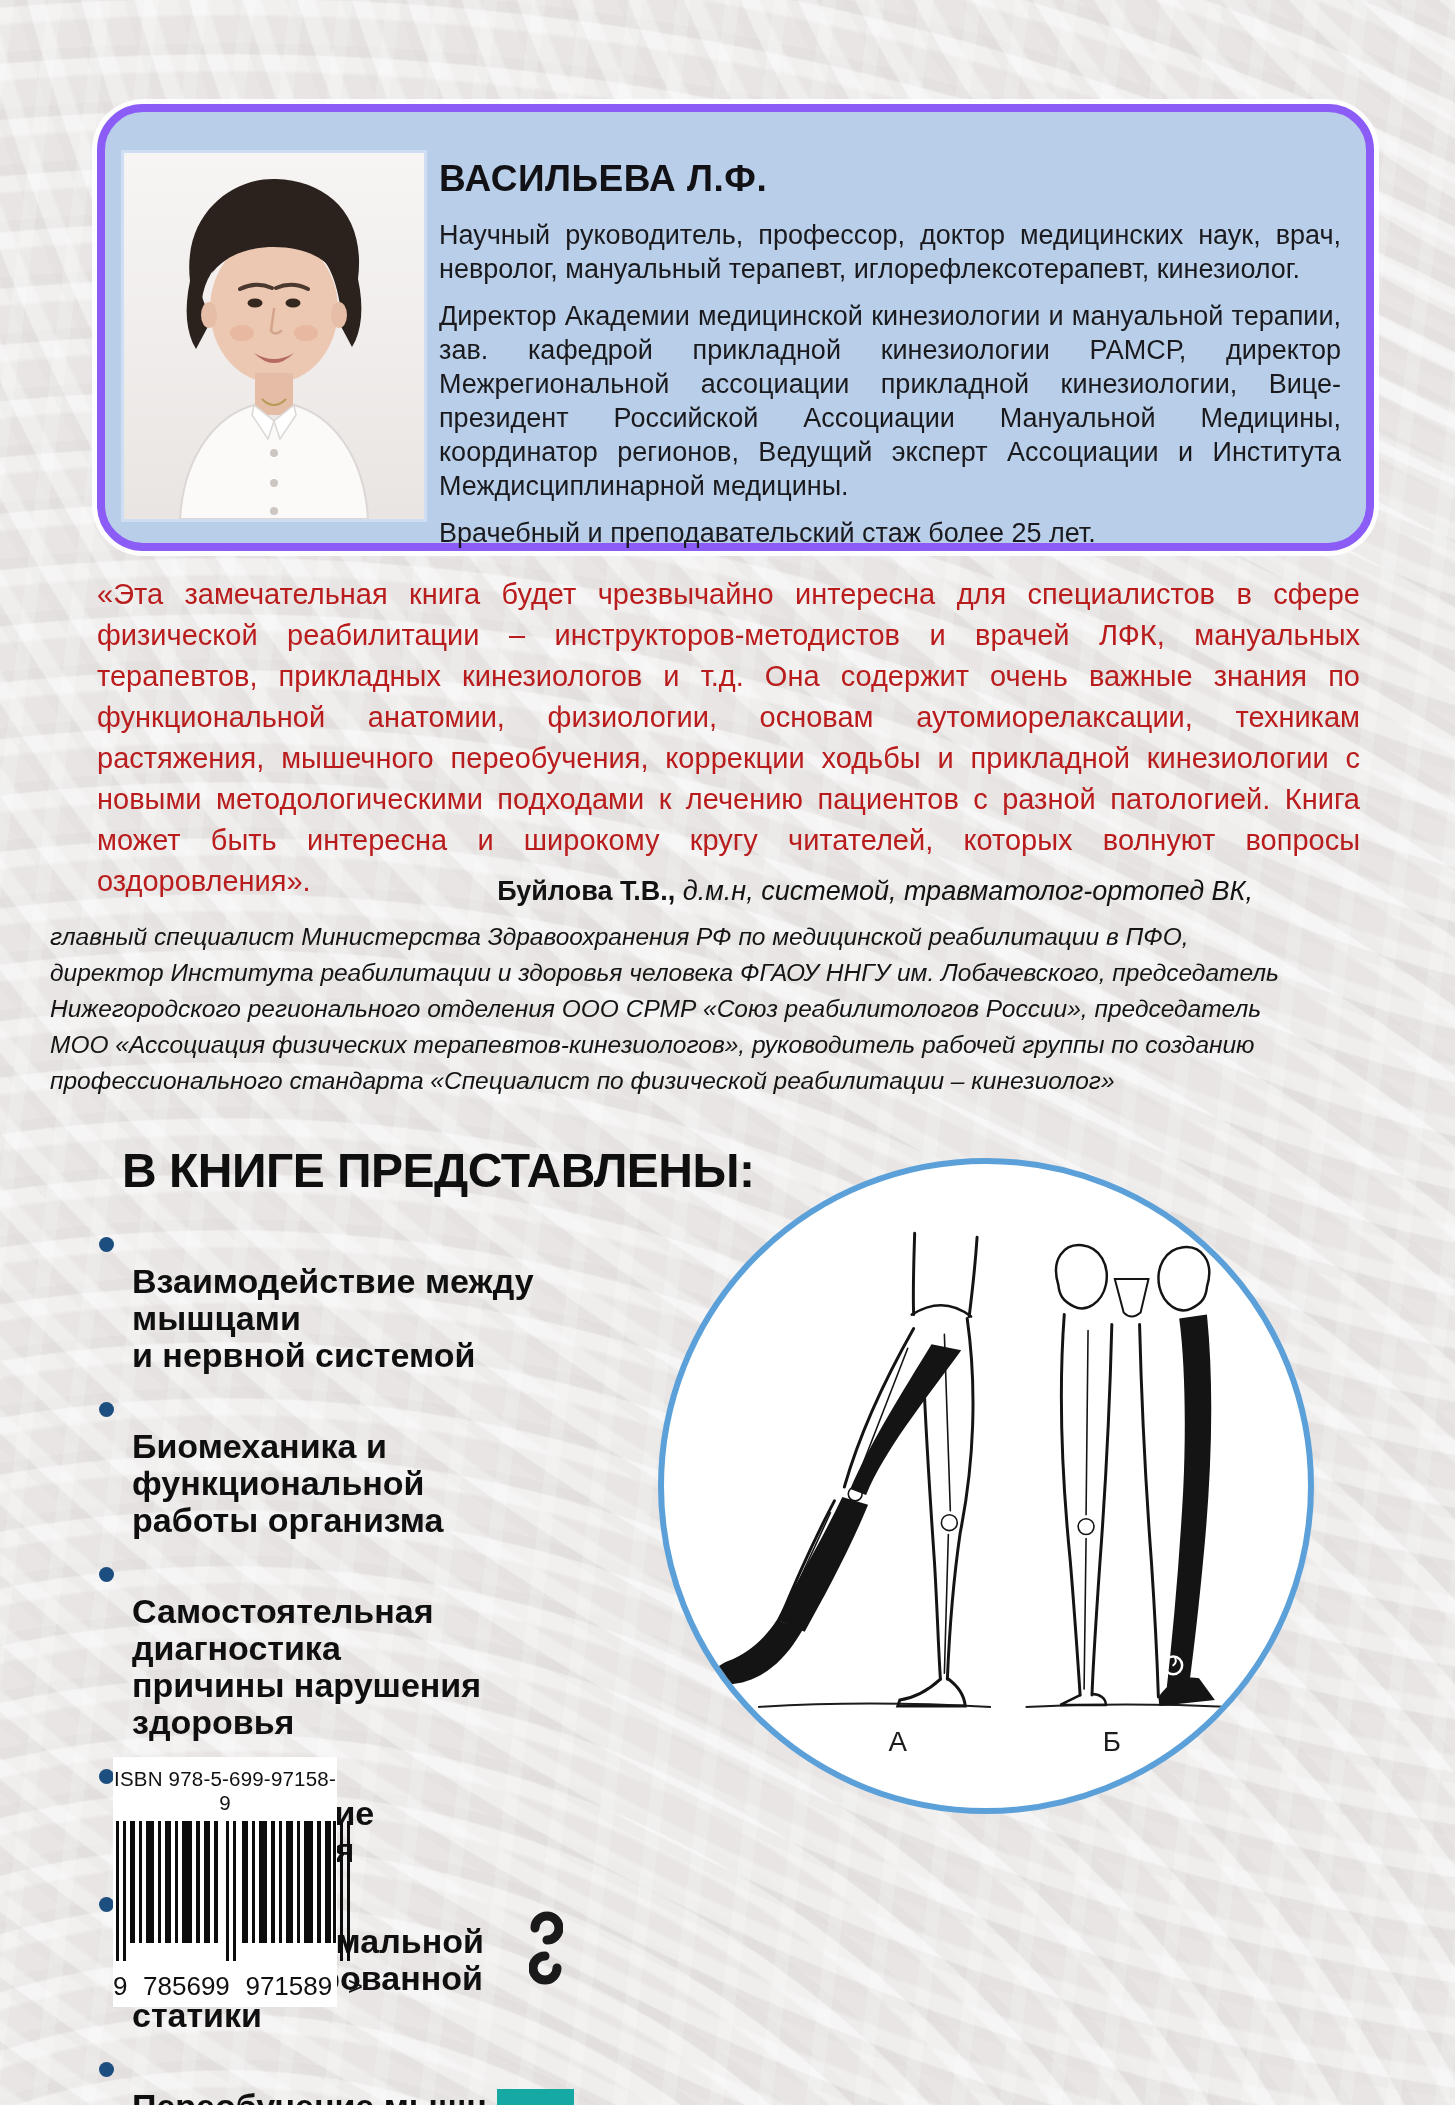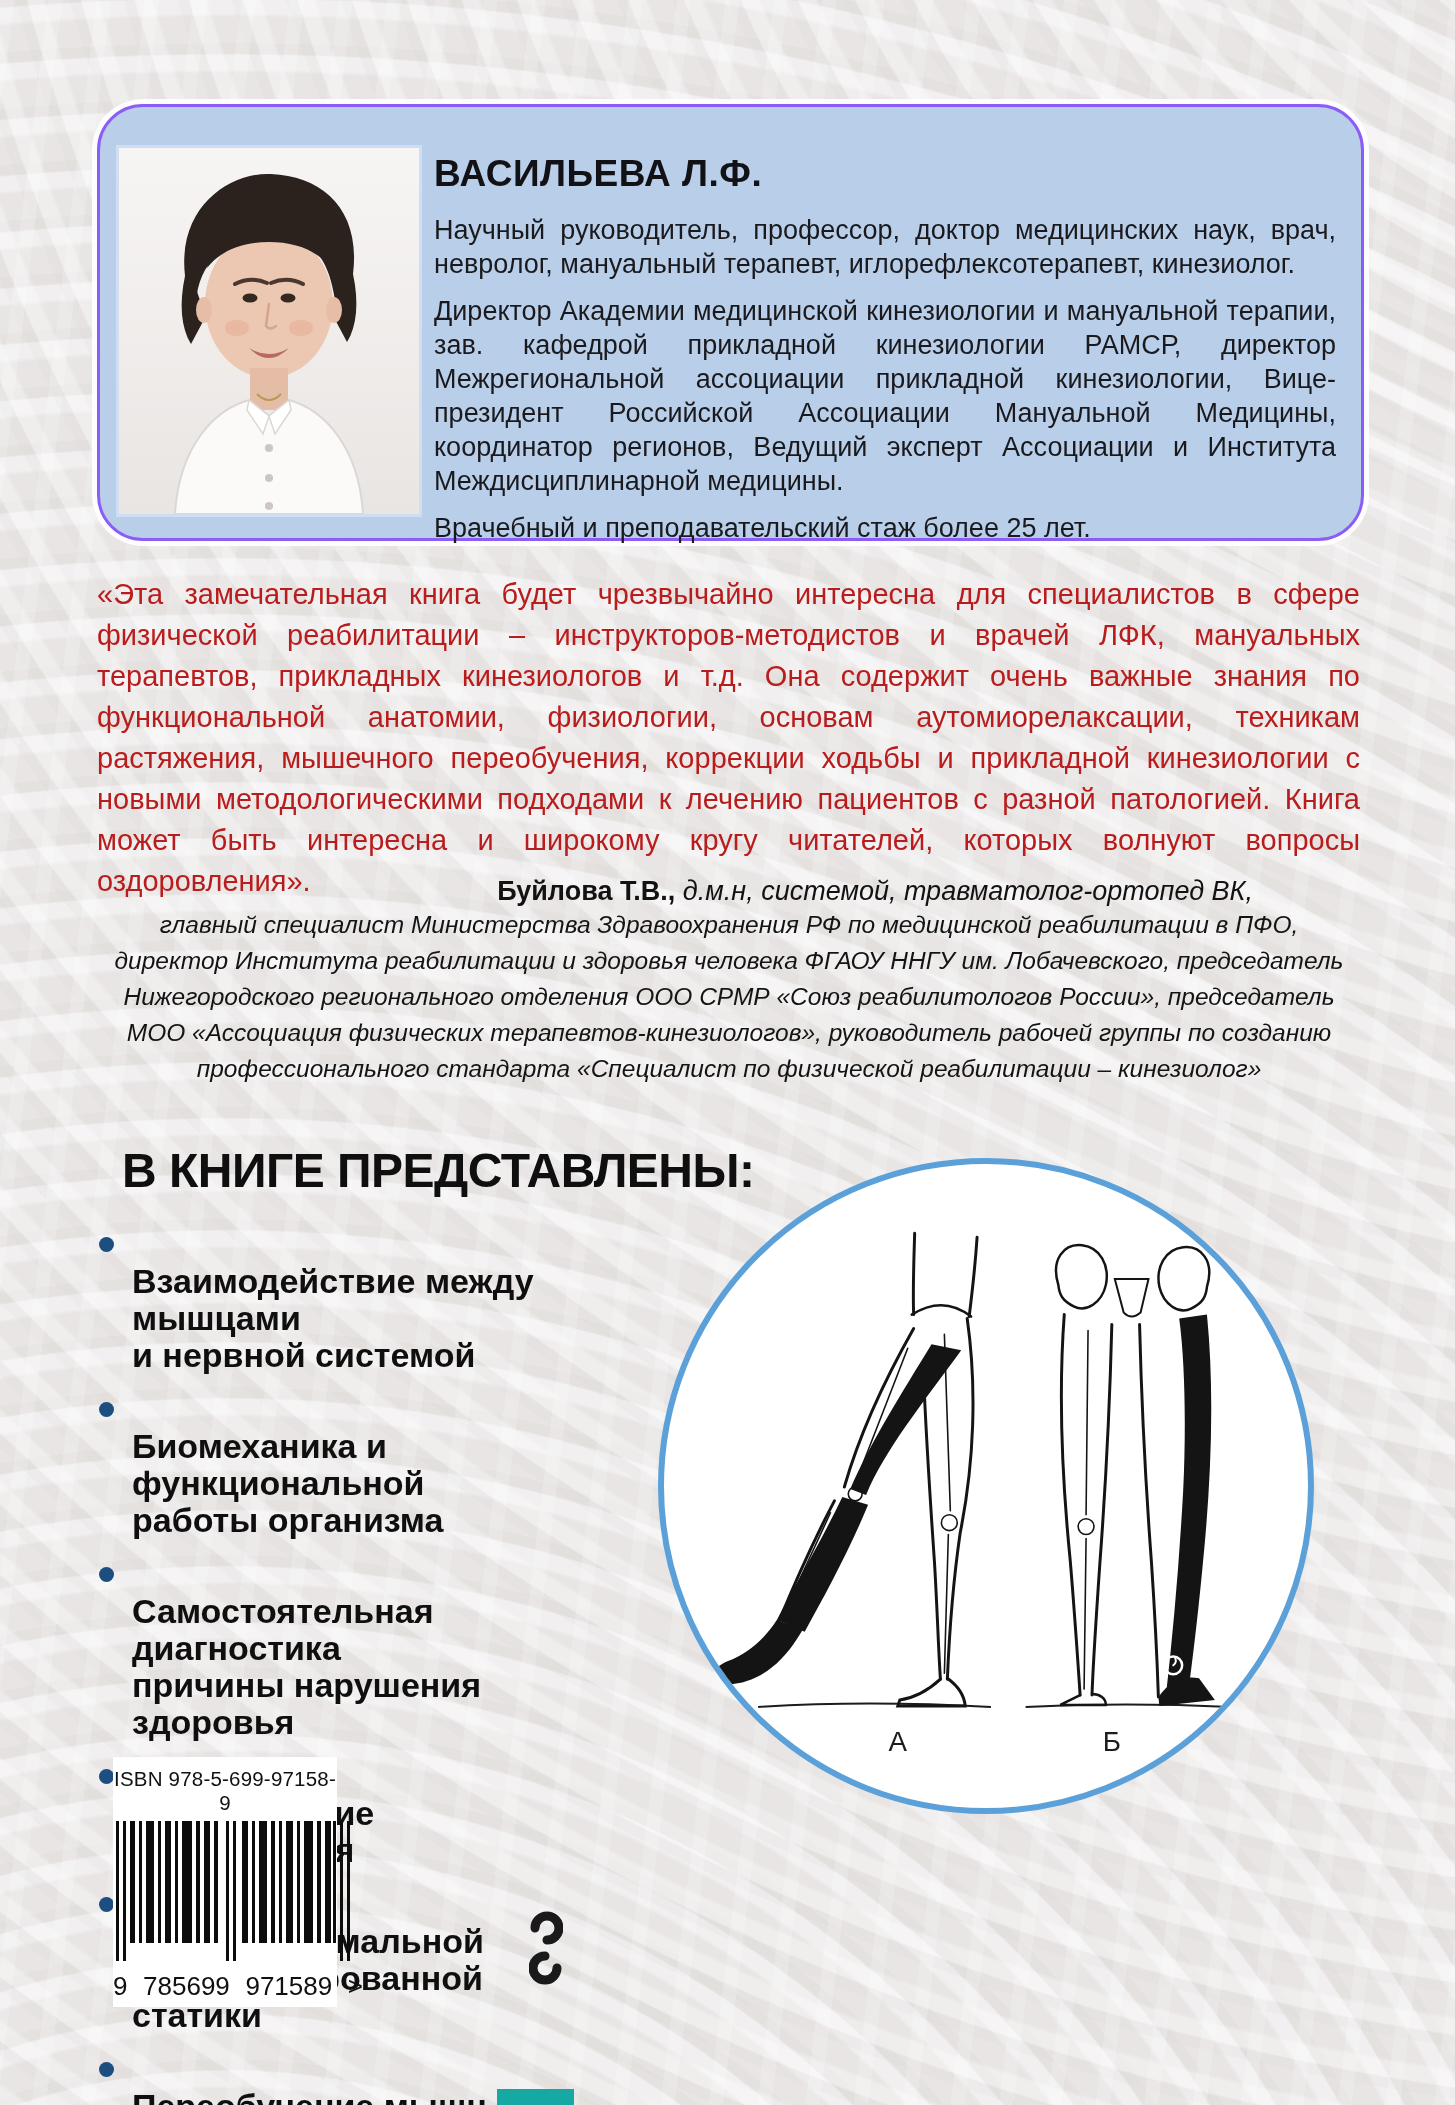--- a/index.html
+++ b/index.html
@@ -20,21 +20,21 @@
   .wave-b{inset:-220px;background:repeating-radial-gradient(circle at 108% -10%,
       rgba(255,255,255,0) 0 22px, rgba(255,255,255,.5) 26px 40px, rgba(214,211,209,.22) 42px 52px);
       opacity:.7;}
   .wave-c{inset:0;background:repeating-linear-gradient(97deg,
       rgba(255,255,255,.35) 0 14px, rgba(226,223,221,0) 14px 48px);opacity:.55;}
   .content{position:absolute;inset:0;z-index:2;}
 
   
   .author-box{
     position:absolute;left:97px;top:104px;width:1261px;height:431px;
-    background:#b9cfe9;border:3px solid #8b5cf6;border-radius:46px;
+    background:#b9cfe9;border:8px solid #8b5cf6;border-radius:46px;
     box-shadow:0 0 0 5px rgba(255,255,255,.9);
   }
   .photo{
     position:absolute;left:16px;top:38px;width:300px;height:366px;
     border:3px solid #cfdef2;background:#f4f2f1;overflow:hidden;
   }
   .box-text{position:absolute;left:334px;top:46px;width:902px;}
   .author-name{font-size:37px;font-weight:700;letter-spacing:.5px;color:#121216;margin:0 0 18px 0;}
   .box-par{font-size:27px;line-height:34px;text-align:justify;color:#1a1a1e;margin:0 0 13px 0;}
   .box-par:last-child{margin-bottom:0;}
@@ -44,21 +44,21 @@
     position:absolute;left:97px;top:574px;width:1263px;
     font-size:29px;line-height:41px;text-align:justify;color:#b91c1c;
   }
 
   
   .attribution{position:absolute;left:50px;top:876px;width:1358px;}
   .attr-top{text-align:right;padding-right:155px;font-size:27px;color:#121212;}
   .attr-name{font-weight:700;font-style:normal;margin-top:28px;}
   .attr-title{font-style:italic;}
   .attr-lines{
-    text-align:center;font-style:italic;
+    margin-top:12px;font-style:italic;
     font-size:24.5px;line-height:36px;color:#141414;white-space:pre-line;
   }
 
   
   .contents-heading{
     position:absolute;left:122px;top:1143px;
     font-size:48px;font-weight:700;color:#0f0f0f;letter-spacing:-.5px;
   }
   .contents-list{
     position:absolute;left:97px;top:1226px;width:505px;

